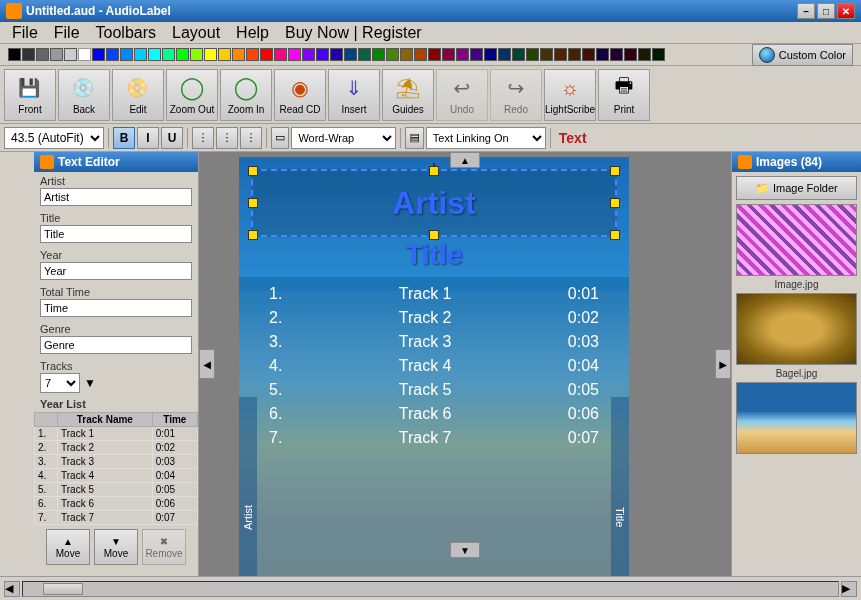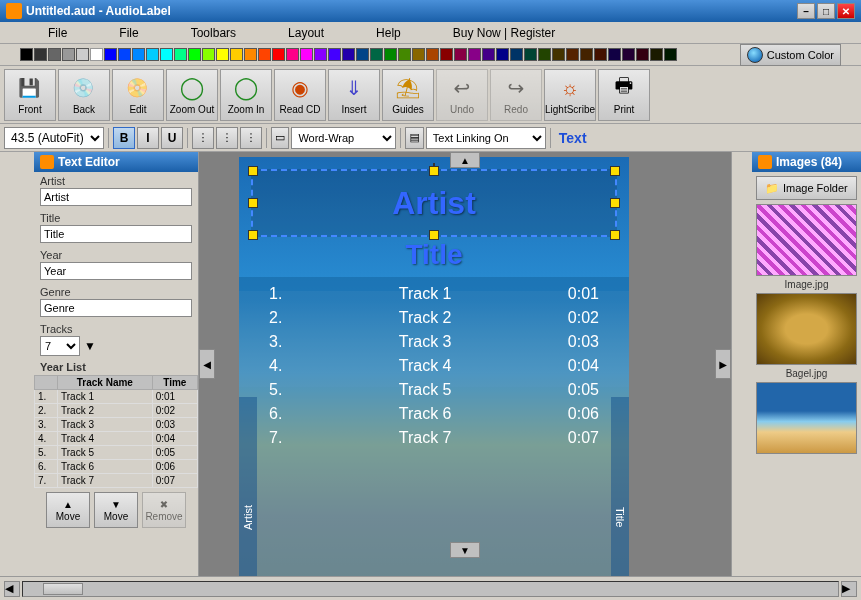--- a/index.html
+++ b/index.html
@@ -29,31 +29,30 @@
       background: #d4d0c8;
       height: 22px;
       display: flex;
       align-items: center;
       padding: 0 4px;
       border-bottom: 1px solid #a0a0a0;
     }
     .menu-item {
       padding: 2px 8px;
       cursor: pointer;
-      font-size: 12px;
-      margin-left: 36px;
+      font-size: 16px;
     }
 
     
     .color-toolbar {
       height: 22px;
       background: #d4d0c8;
       display: flex;
       align-items: center;
-      padding: 2px 20px;
+      padding: 2px 8px;
       border-bottom: 1px solid #a0a0a0;
     }
     .color-swatches { display: flex; flex-wrap: nowrap; gap: 1px; }
     .swatch { width: 13px; height: 13px; border: 1px solid #555; cursor: pointer; flex-shrink: 0; }
     .custom-color-btn {
       margin-left: auto;
       background: linear-gradient(to bottom, #e0e0e0, #c0c0c0);
       border: 1px solid #888;
       padding: 2px 6px;
       font-size: 11px;
@@ -304,21 +303,20 @@
     .sel-handle-mr { top: 50%; right: -5px; transform: translateY(-50%); }
     .sel-handle-bm { bottom: -5px; left: 50%; transform: translateX(-50%); }
 
     
     .right-panel {
       width: 130px;
       background: #d4d0c8;
       border-left: 1px solid #999;
       flex-shrink: 0;
       overflow: hidden;
-      padding-left: 20px;
     }
     .images-header {
       background: linear-gradient(to bottom, #4a90d9, #1a5fa8);
       color: white;
       font-size: 12px;
       font-weight: bold;
       padding: 3px 6px;
       display: flex;
       align-items: center;
       gap: 4px;
@@ -580,21 +578,21 @@
   <div class="format-btn" style="width:auto;padding:0 3px;font-weight:normal;font-size:11px;">▭</div>
   <select class="wrap-select">
     <option>Word-Wrap</option>
   </select>
   <div class="separator"></div>
   <div class="format-btn" style="width:auto;padding:0 3px;font-weight:normal;font-size:11px;">▤</div>
   <select class="link-select">
     <option>Text Linking On</option>
   </select>
   <div class="separator"></div>
-  <span style="font-size:14px;font-weight:bold;color:#1d4ed8;padding:0 4px;">Text</span>
+  <span style="font-size:14px;font-weight:bold;color:#b91c1c;padding:0 4px;">Text</span>
 </div>
 
 <div class="main-area">
 
   <div class="left-panel">
     <div class="panel-header">
       <div class="panel-icon"></div>
       <span>Text Editor</span>
     </div>
 
@@ -602,20 +600,24 @@
       <div class="field-label">Artist</div>
       <input class="field-input" type="text" value="Artist" style="">
     </div>
     <div class="field-group">
       <div class="field-label">Title</div>
       <input class="field-input" type="text" value="Title" style="">
     </div>
     <div class="field-group">
       <div class="field-label">Year</div>
       <input class="field-input" type="text" value="Year" style="">
+    </div>
+    <div class="field-group">
+      <div class="field-label">Total Time</div>
+      <input class="field-input" type="text" value="Time" style="">
     </div>
     <div class="field-group">
       <div class="field-label">Genre</div>
       <input class="field-input" type="text" value="Genre" style="">
     </div>
     <div class="field-group">
       <div class="field-label">Tracks</div>
       <div class="tracks-row">
         <select class="tracks-select">
           <option>7</option>

